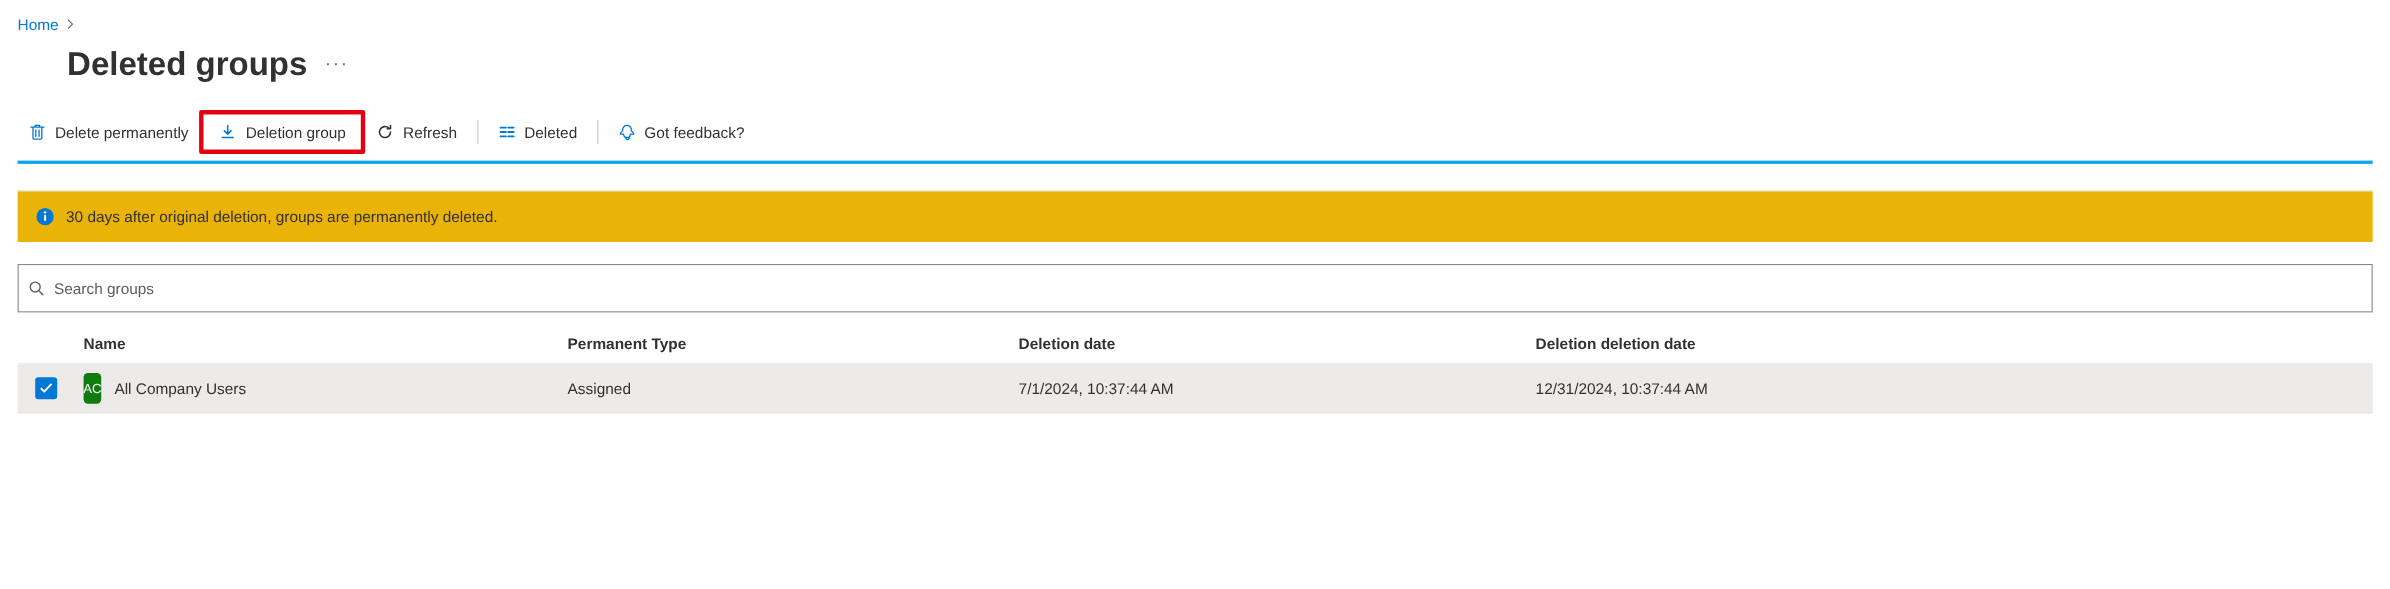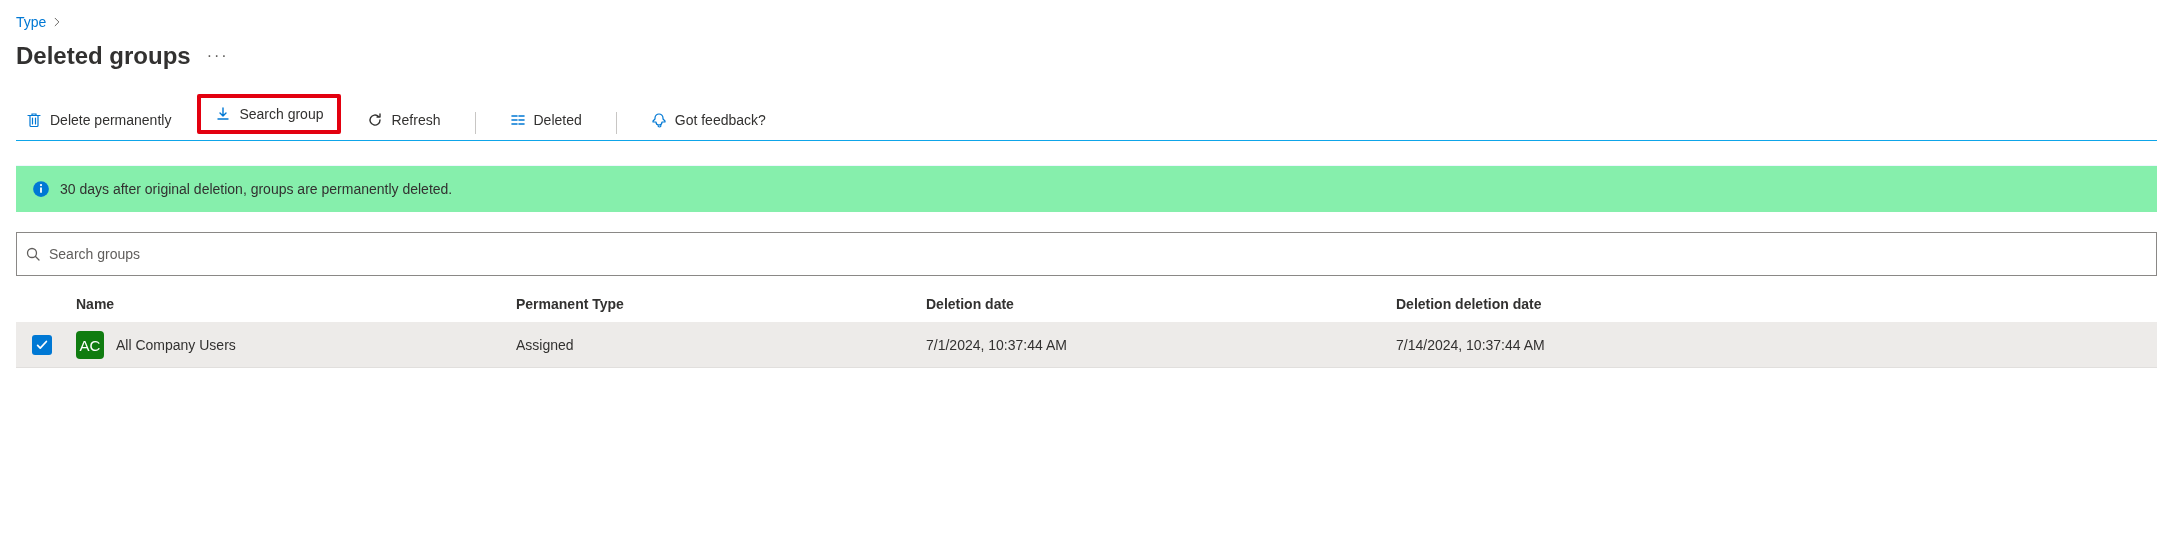--- a/index.html
+++ b/index.html
@@ -14,49 +14,49 @@
     .breadcrumb {
       display: flex;
       align-items: center;
       gap: 6px;
       font-size: 14px;
       padding: 2px 0 8px 0;
     }
     .breadcrumb a { color: #0078d4; text-decoration: none; cursor: pointer; }
     .breadcrumb-chevron { color: #605e5c; font-size: 12px; }
     .title-row { display: flex; align-items: center; gap: 16px; padding: 4px 0 18px 0; }
-    .page-title { font-size: 24px; font-weight: 600; color: #323130; }
+    .page-title { font-size: 30px; font-weight: 600; color: #323130; margin-left: 45px; }
     .title-more { color: #605e5c; font-size: 16px; letter-spacing: 2px; cursor: pointer; }
     .toolbar {
       display: flex;
-      align-items: flex-end;
-      border-bottom: 1px solid #0ea5e9;
+      align-items: center;
+      border-bottom: 3px solid #0ea5e9;
       padding: 6px 0;
-      gap: 16px;
+      gap: 0;
     }
     .tb-btn {
       display: flex;
       align-items: center;
       gap: 8px;
       padding: 6px 10px;
       background: transparent;
       border: none;
       cursor: pointer;
       font-size: 14px;
       color: #323130;
       font-family: inherit;
     }
     .tb-btn .icon { color: #0078d4; display:flex; align-items:center; }
     .tb-sep { width: 1px; height: 22px; background: #c8c6c4; margin: 0 8px; }
     .highlight-box { border: 4px solid #e3000f; border-radius: 2px; padding: 2px 4px; }
     .info-banner {
       display: flex;
       align-items: center;
       gap: 10px;
-      background: #86efac;
+      background: #eab308;
       border-top: 1px solid #eff7ff;
       padding: 14px 16px;
       margin: 24px 0 20px 0;
       font-size: 14px;
       color: #323130;
     }
     .info-icon { color: #0078d4; display:flex; }
     .search-box {
       display: flex;
       align-items: center;
@@ -97,36 +97,36 @@
     .checkbox {
       width: 20px; height: 20px;
       background: #0078d4;
       border-radius: 3px;
       display:flex; align-items:center; justify-content:center;
       color: #fff;
       cursor: pointer;
     }
     .name-cell { display:flex; align-items:center; gap: 12px; }
     .avatar {
-      width: 28px; height: 28px;
+      width: 16px; height: 28px;
       background: #107c10;
       border-radius: 4px;
       color: #fff;
-      font-size: 15px;
+      font-size: 12px;
       font-weight: 500;
       display:flex; align-items:center; justify-content:center;
     }
     svg { display:block; }
   </style>
 </head>
 <body>
 
 <div class="page">
   <nav class="breadcrumb">
-    <a>Type</a>
+    <a>Home</a>
     <span class="breadcrumb-chevron">
       <svg width="10" height="10" viewBox="0 0 16 16" fill="none">
           <path d="M5 2l6 6-6 6" stroke="currentColor" stroke-width="1.5" stroke-linecap="round" stroke-linejoin="round"></path>
         </svg>
     </span>
   </nav>
 
   <div class="title-row">
     <h1 class="page-title">Deleted groups</h1>
     <span class="title-more">···</span>
@@ -142,21 +142,21 @@
       <span>Delete permanently</span>
     </button>
 
     <span class="highlight-box">
       <button class="tb-btn">
         <span class="icon">
           <svg width="16" height="16" viewBox="0 0 16 16" fill="none">
               <path d="M8 2v8m0 0L5 7m3 3l3-3M3 13h10" stroke="currentColor" stroke-width="1.4" stroke-linecap="round" stroke-linejoin="round"></path>
             </svg>
         </span>
-        <span>Search group</span>
+        <span>Deletion group</span>
       </button>
     </span>
 
     <button class="tb-btn">
       <span class="icon" style="color:#323130">
         <svg width="16" height="16" viewBox="0 0 16 16" fill="none">
             <path d="M13 8a5 5 0 11-1.5-3.5M13 2v3h-3" stroke="currentColor" stroke-width="1.4" stroke-linecap="round" stroke-linejoin="round"></path>
           </svg>
       </span>
       <span>Refresh</span>
@@ -222,16 +222,16 @@
               <path d="M3 8.5l3 3L13 4" stroke="#fff" stroke-width="2" stroke-linecap="round" stroke-linejoin="round"></path>
             </svg>
         </div>
       </div>
       <div class="td name-cell">
         <div class="avatar">AC</div>
         <span>All Company Users</span>
       </div>
       <div class="td">Assigned</div>
       <div class="td">7/1/2024, 10:37:44 AM</div>
-      <div class="td">7/14/2024, 10:37:44 AM</div>
+      <div class="td">12/31/2024, 10:37:44 AM</div>
     </div>
   </div>
 </div>
 
 </body></html>

